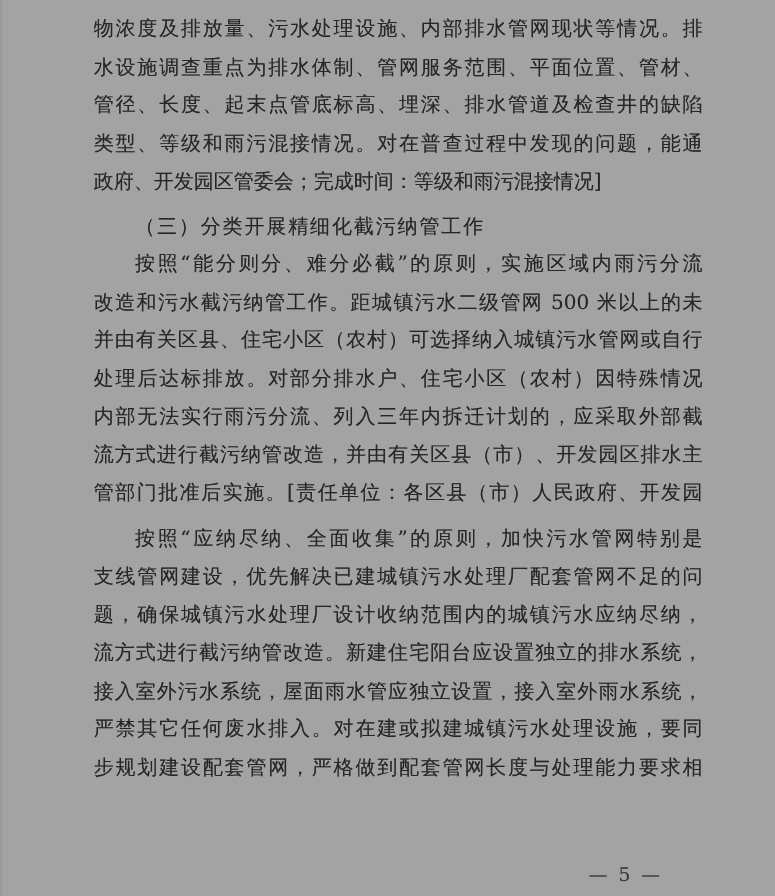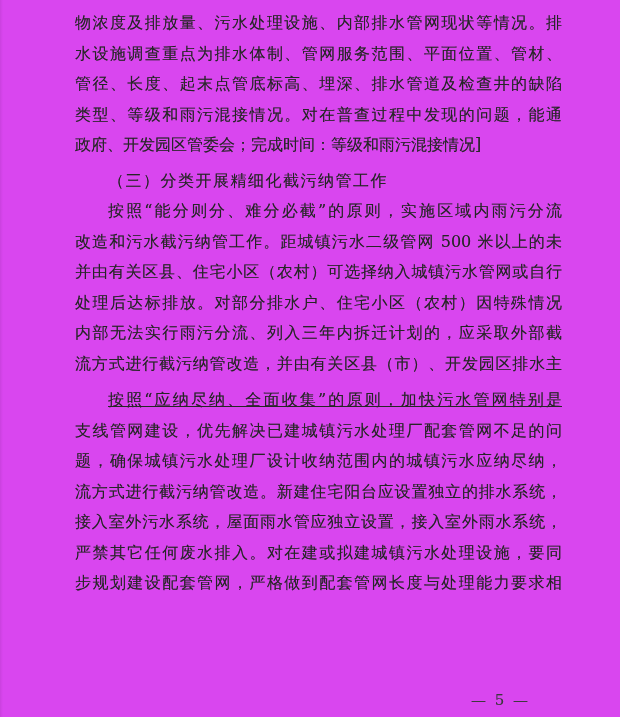--- a/index.html
+++ b/index.html
@@ -4,21 +4,21 @@
 <style>
   html, body {
     margin: 0;
     padding: 0;
     background: #ffffff;
   }
   .page {
     position: relative;
     width: 620px;
     height: 717px;
-    background: #d946ef;
+    background: #a3a3a3;
     overflow: hidden;
     font-family: "DejaVu Serif", "Liberation Serif", serif;
     color: #262626;
   }
   
   .page::before {
     content: "";
     position: absolute;
     left: 0; top: 0; bottom: 0;
     width: 3px;
@@ -49,21 +49,20 @@
     padding-left: 33px;
   }
   .line.heading {
     padding-left: 33px;
     letter-spacing: 1.5px;
     margin-top: 5px;
     font-weight: 400;
   }
   .line.gap {
     margin-top: 6px;
-    text-decoration: underline;
   }
   .footer {
     position: absolute;
     left: 471px;
     top: 691px;
     font-size: 15px;
     letter-spacing: 2px;
     color: #3a3a3a;
     text-shadow: 0 0 0.5px rgba(40,40,40,0.4);
   }
@@ -78,20 +77,21 @@
       <div class="line j">管径、长度、起末点管底标高、埋深、排水管道及检查井的缺陷</div>
       <div class="line j">类型、等级和雨污混接情况。对在普查过程中发现的问题，能通</div>
       <div class="line">政府、开发园区管委会；完成时间：等级和雨污混接情况]</div>
       <div class="line heading">（三）分类开展精细化截污纳管工作</div>
       <div class="line j indent">按照“能分则分、难分必截”的原则，实施区域内雨污分流</div>
       <div class="line j">改造和污水截污纳管工作。距城镇污水二级管网 500 米以上的未</div>
       <div class="line j">并由有关区县、住宅小区（农村）可选择纳入城镇污水管网或自行</div>
       <div class="line j">处理后达标排放。对部分排水户、住宅小区（农村）因特殊情况</div>
       <div class="line j">内部无法实行雨污分流、列入三年内拆迁计划的，应采取外部截</div>
       <div class="line j">流方式进行截污纳管改造，并由有关区县（市）、开发园区排水主</div>
+      <div class="line j">管部门批准后实施。[责任单位：各区县（市）人民政府、开发园</div>
       <div class="line j indent gap">按照“应纳尽纳、全面收集”的原则，加快污水管网特别是</div>
       <div class="line j">支线管网建设，优先解决已建城镇污水处理厂配套管网不足的问</div>
       <div class="line j">题，确保城镇污水处理厂设计收纳范围内的城镇污水应纳尽纳，</div>
       <div class="line j">流方式进行截污纳管改造。新建住宅阳台应设置独立的排水系统，</div>
       <div class="line j">接入室外污水系统，屋面雨水管应独立设置，接入室外雨水系统，</div>
       <div class="line j">严禁其它任何废水排入。对在建或拟建城镇污水处理设施，要同</div>
       <div class="line j">步规划建设配套管网，严格做到配套管网长度与处理能力要求相</div>
     </div>
   <div class="footer">— 5 —</div>
 </div>

